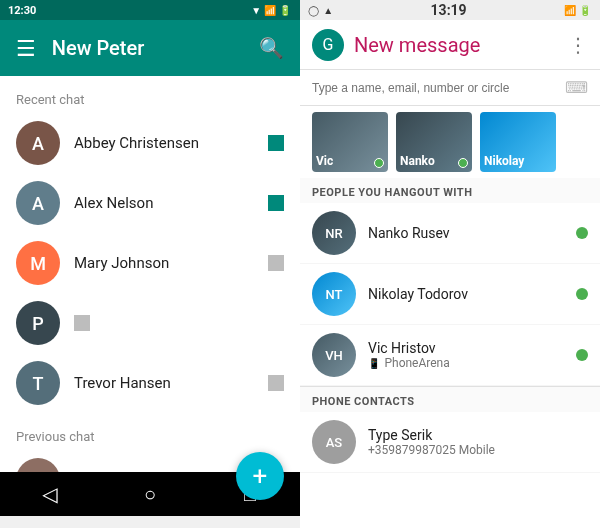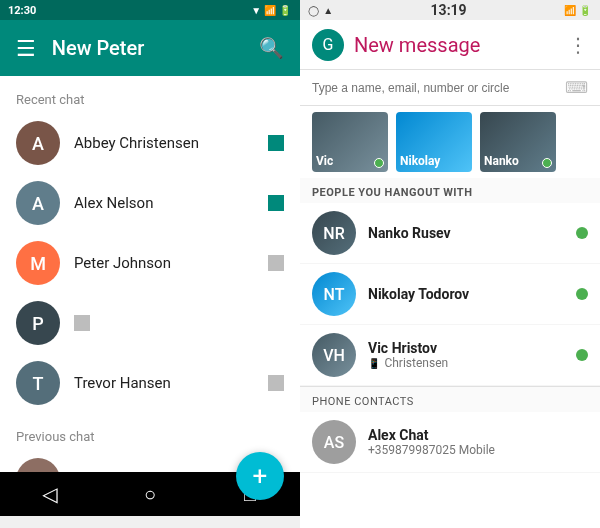--- a/index.html
+++ b/index.html
@@ -326,38 +326,38 @@
 
     .people-avatar {
       width: 44px;
       height: 44px;
       border-radius: 50%;
       flex-shrink: 0;
       margin-right: 12px;
       display: flex;
       align-items: center;
       justify-content: center;
-      font-size: 16px;
+      font-size: 13px;
       color: #fff;
       font-weight: 500;
     }
 
     .people-avatar.nanko-r { background: linear-gradient(135deg, #37474f 0%, #546e7a 100%); }
     .people-avatar.nikolay-t { background: linear-gradient(135deg, #0288d1 0%, #4fc3f7 100%); }
     .people-avatar.vic-h { background: linear-gradient(135deg, #455a64 0%, #78909c 100%); }
     .people-avatar.alex-s { background: #9e9e9e; }
 
     .people-info {
       flex: 1;
     }
 
     .people-name {
       font-size: 14px;
       color: #212121;
-      font-weight: 700;
+      font-weight: 400;
     }
 
     .people-sub {
       font-size: 12px;
       color: #757575;
       display: flex;
       align-items: center;
       gap: 4px;
     }
 
@@ -370,21 +370,21 @@
       width: 12px;
       height: 12px;
       border-radius: 50%;
       background: #4caf50;
       flex-shrink: 0;
     }
 
     .divider-section {
       font-size: 11px;
       color: #555;
-      font-weight: 400;
+      font-weight: 700;
       padding: 8px 12px 4px;
       letter-spacing: 0.5px;
       background: #fafafa;
       flex-shrink: 0;
       border-top: 1px solid #e0e0e0;
     }
 
     
     .nav-bar {
       height: 44px;
@@ -437,21 +437,21 @@
     </div>
 
     <div class="contact-item">
       <div class="avatar alex">A</div>
       <span class="contact-name">Alex Nelson</span>
       <div class="msg-indicator teal"></div>
     </div>
 
     <div class="contact-item">
       <div class="avatar mary">M</div>
-      <span class="contact-name">Peter Johnson</span>
+      <span class="contact-name">Mary Johnson</span>
       <div class="msg-indicator grey"></div>
     </div>
 
     <div class="contact-item">
       <div class="avatar peter">P</div>
       <div class="msg-indicator grey"></div>
     </div>
 
     <div class="contact-item">
       <div class="avatar trevor">T</div>
@@ -509,28 +509,28 @@
   </div>
 
   <div class="recipient-row">
     <div class="recipient-chip">
       <div class="chip-avatar vic">
         <span class="chip-label">Vic</span>
         <div class="online-dot"></div>
       </div>
     </div>
     <div class="recipient-chip">
-      <div class="chip-avatar nikolay">
-        <span class="chip-label">Nikolay</span>
-      </div>
-    </div>
-    <div class="recipient-chip">
       <div class="chip-avatar nanko">
         <span class="chip-label">Nanko</span>
         <div class="online-dot"></div>
+      </div>
+    </div>
+    <div class="recipient-chip">
+      <div class="chip-avatar nikolay">
+        <span class="chip-label">Nikolay</span>
       </div>
     </div>
   </div>
 
   <div class="section-header">PEOPLE YOU HANGOUT WITH</div>
 
   <div class="people-list">
 
     <div class="people-item">
       <div class="people-avatar nanko-r">NR</div>
@@ -547,32 +547,32 @@
       </div>
       <div class="online-dot-right"></div>
     </div>
 
     <div class="people-item">
       <div class="people-avatar vic-h">VH</div>
       <div class="people-info">
         <div class="people-name">Vic Hristov</div>
         <div class="people-sub">
           <span class="phone-icon-small">📱</span>
-          <span>Christensen</span>
+          <span>PhoneArena</span>
         </div>
       </div>
       <div class="online-dot-right"></div>
     </div>
 
     <div class="divider-section">PHONE CONTACTS</div>
 
     <div class="people-item">
       <div class="people-avatar alex-s">AS</div>
       <div class="people-info">
-        <div class="people-name">Alex Chat</div>
+        <div class="people-name">Type Serik</div>
         <div class="people-sub">
           <span>+359879987025 Mobile</span>
         </div>
       </div>
     </div>
 
   </div>
 
 </div>
 

